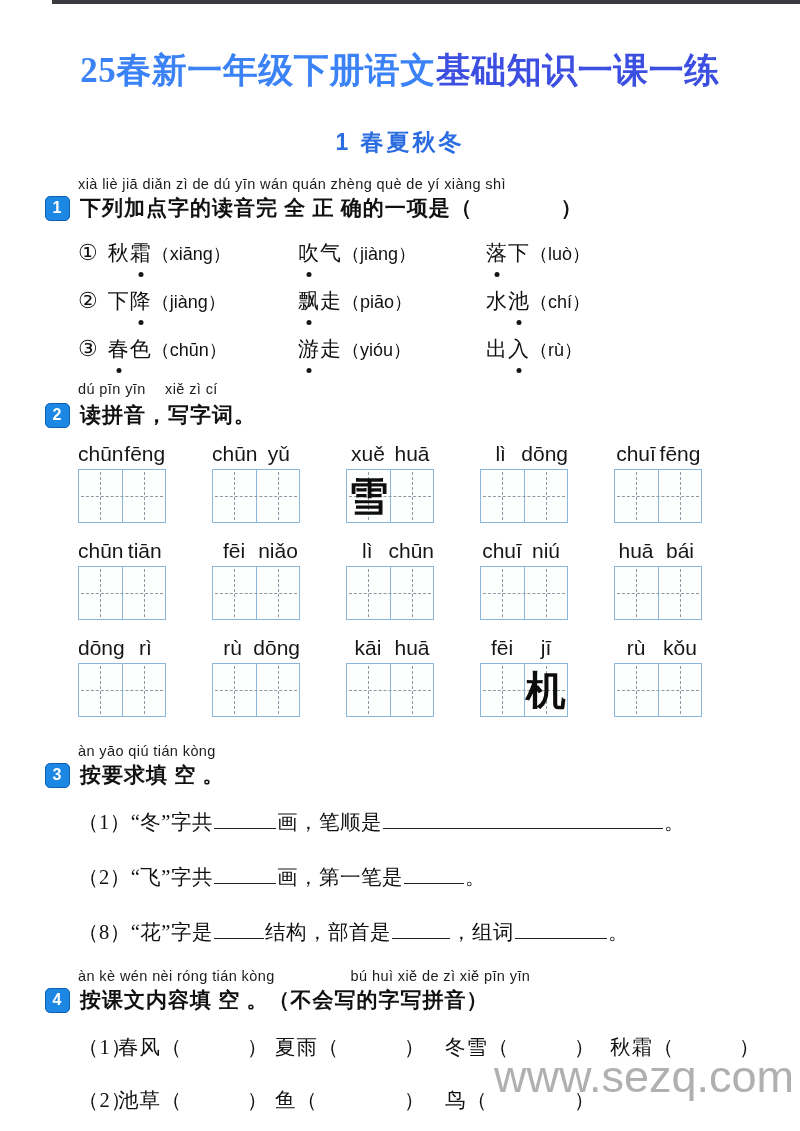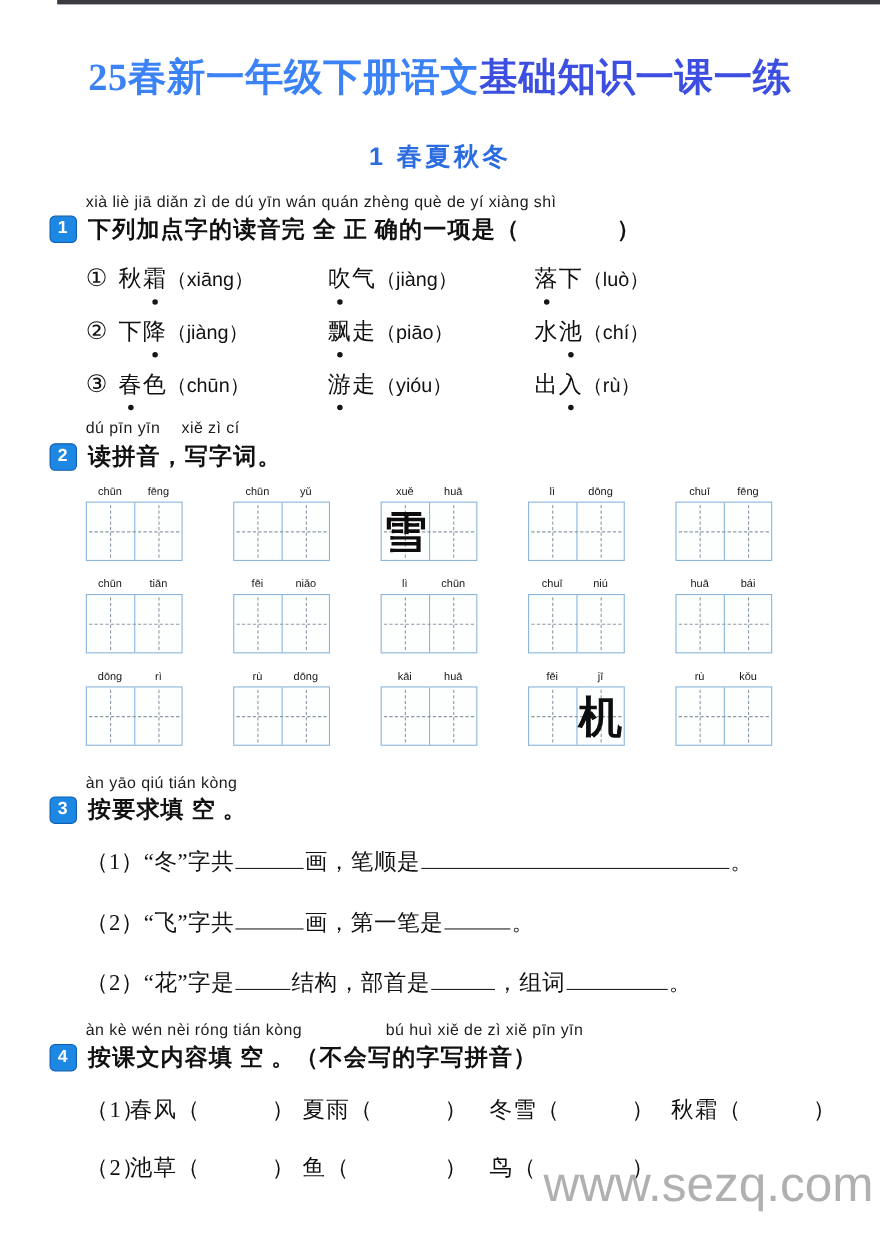--- a/index.html
+++ b/index.html
@@ -35,21 +35,21 @@
   .dot-under { position:relative; display:inline-block; }
   .dot-under::after { content:""; position:absolute; left:50%; transform:translateX(-50%); bottom:-8px;
                       width:5px; height:5px; border-radius:50%; background:#151515; }
   .opt-py { font-family:"Liberation Sans","DejaVu Sans",sans-serif; font-size:18px; letter-spacing:0; }
 
   
   .sec-q2 { margin-top:14px; }
   .grid-row { display:flex; justify-content:space-between; width:624px; margin:16px 0 0 33px; }
   .grid-row.first { margin-top:13px; }
   .wgrid { width:88px; }
-  .wg-pinyin { display:flex; margin-bottom:3px; font-family:"Liberation Sans","DejaVu Sans",sans-serif; font-size:10px; color:#161616; }
+  .wg-pinyin { display:flex; margin-bottom:3px; font-family:"Liberation Sans","DejaVu Sans",sans-serif; font-size:21px; color:#161616; }
   .wg-pinyin span { flex:1; text-align:center; white-space:nowrap; }
   .gbox { position:relative; height:54px; border:1.5px solid #8ab6dc; display:flex; background:#fdfefe; box-sizing:border-box; }
   .gbox::after { content:""; position:absolute; left:2px; right:2px; top:50%; border-top:1.2px dashed #8d9aa6; }
   .gcell { flex:1; position:relative; }
   .gcell + .gcell { border-left:1.5px solid #8ab6dc; }
   .gcell::before { content:""; position:absolute; top:2px; bottom:2px; left:50%; border-left:1.2px dashed #8d9aa6; }
   .gchar { position:absolute; inset:0; display:flex; align-items:center; justify-content:center;
            font-size:40px; font-weight:600; z-index:2; color:#0d0d0d; }
 
   
@@ -343,21 +343,21 @@
     <div class="pyline">àn yāo qiú tián kòng</div>
     <div class="qhead">
       <span class="badge">3</span>
       <span class="q-text">按要求填 空 。</span>
     </div>
 
     <div class="fill-line first"><span>（1）“冬”字共</span><span class="blank" style="width:62px"></span><span>画，笔顺是</span><span class="blank" style="width:280px"></span><span>。</span></div>
 
     <div class="fill-line"><span>（2）“飞”字共</span><span class="blank" style="width:62px"></span><span>画，第一笔是</span><span class="blank" style="width:60px"></span><span>。</span></div>
 
-    <div class="fill-line"><span>（2）“花”字是</span><span class="blank" style="width:50px"></span><span>结构，部首是</span><span class="blank" style="width:58px"></span><span>，组词</span><span class="blank" style="width:92px"></span><span>。</span></div>
+    <div class="fill-line"><span>（8）“花”字是</span><span class="blank" style="width:50px"></span><span>结构，部首是</span><span class="blank" style="width:58px"></span><span>，组词</span><span class="blank" style="width:92px"></span><span>。</span></div>
   </section>
 
   <section class="sec sec-q4">
     <div class="pyline"><span>àn kè wén nèi róng tián kòng</span><span style="display:inline-block;width:76px"></span><span>bú huì xiě de zì xiě pīn yīn</span></div>
     <div class="qhead">
       <span class="badge">4</span>
       <span class="q-text">按课文内容填 空 。（不会写的字写拼音）</span>
     </div>
 
     <div class="q4-row first">

